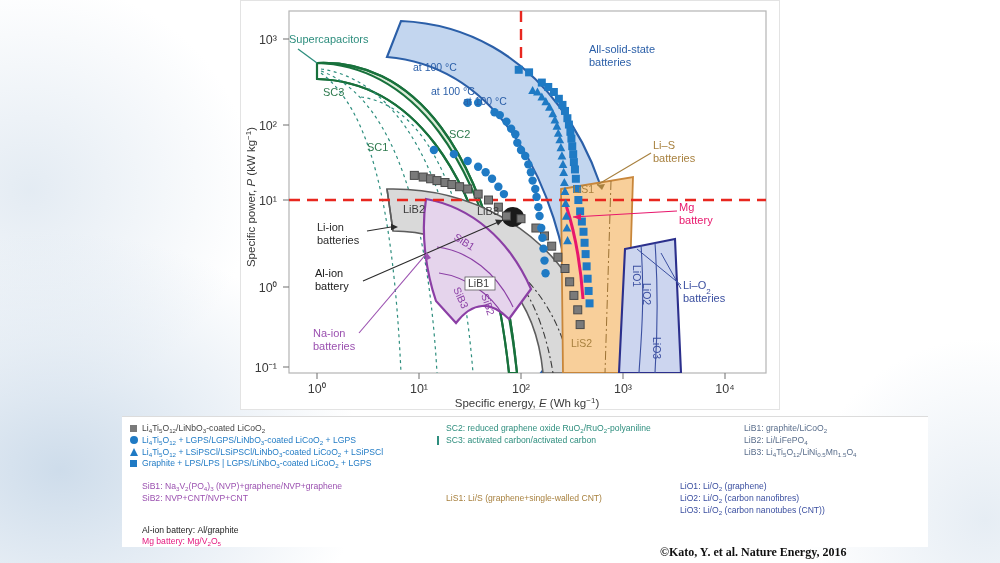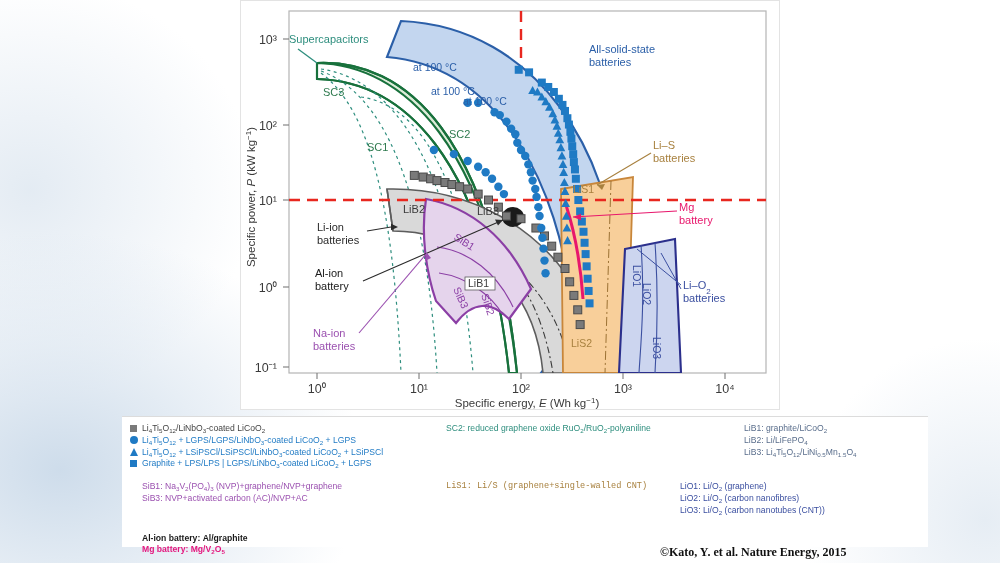--- a/index.html
+++ b/index.html
@@ -326,37 +326,38 @@
 
 <div id="legend-panel">
   <div class="legend-col" style="left:6px; top:6px; width:300px;" id="lg-col1">
       <div class="lg-row" style="color:#444444"><span class="lg-sym"><i class="sq" style="background:#7a7a7a"></i></span><span>Li<sub>4</sub>Ti<sub>5</sub>O<sub>12</sub>/LiNbO<sub>3</sub>-coated&nbsp;LiCoO<sub>2</sub></span></div>
       <div class="lg-row" style="color:#1f7ac4"><span class="lg-sym"><i class="ci" style="background:#1f7ac4"></i></span><span>Li<sub>4</sub>Ti<sub>5</sub>O<sub>12</sub>&nbsp;+&nbsp;LGPS/LGPS/LiNbO<sub>3</sub>-coated&nbsp;LiCoO<sub>2</sub>&nbsp;+&nbsp;LGPS</span></div>
       <div class="lg-row" style="color:#1f7ac4"><span class="lg-sym"><i class="tr" style="border-bottom:8px solid #1f7ac4"></i></span><span>Li<sub>4</sub>Ti<sub>5</sub>O<sub>12</sub>&nbsp;+&nbsp;LSiPSCl/LSiPSCl/LiNbO<sub>3</sub>-coated&nbsp;LiCoO<sub>2</sub>&nbsp;+&nbsp;LSiPSCl</span></div>
       <div class="lg-row" style="color:#1f7ac4"><span class="lg-sym"><i class="sq" style="background:#1f7ac4"></i></span><span>Graphite&nbsp;+&nbsp;LPS/LPS&nbsp;|&nbsp;LGPS/LiNbO<sub>3</sub>-coated&nbsp;LiCoO<sub>2</sub>&nbsp;+&nbsp;LGPS</span></div>
     </div>
   <div class="legend-col" style="left:310px; top:6px; width:232px;" id="lg-col2">
       <div class="lg-row" style="color:#2e8e7e"><span class="lg-sym"></span><span>SC2:&nbsp;reduced&nbsp;graphene&nbsp;oxide&nbsp;RuO<sub>2</sub>/RuO<sub>2</sub>-polyaniline</span></div>
+      <div class="lg-row" style="color:#2e8e7e"><span class="lg-sym"><i class="bar" style="background:#2e8e7e"></i></span><span>SC3:&nbsp;activated&nbsp;carbon/activated&nbsp;carbon</span></div>
     </div>
   <div class="legend-col" style="left:608px; top:6px; width:200px;" id="lg-col3">
       <div class="lg-row" style="color:#5a6e8c"><span class="lg-sym"></span><span>LiB1:&nbsp;graphite/LiCoO<sub>2</sub></span></div>
       <div class="lg-row" style="color:#5a6e8c"><span class="lg-sym"></span><span>LiB2:&nbsp;Li/LiFePO<sub>4</sub></span></div>
       <div class="lg-row" style="color:#5a6e8c"><span class="lg-sym"></span><span>LiB3:&nbsp;Li<sub>4</sub>Ti<sub>5</sub>O<sub>12</sub>/LiNi<sub>0.5</sub>Mn<sub>1.5</sub>O<sub>4</sub></span></div>
     </div>
   <div class="legend-col" style="left:6px; top:64px; width:300px;" id="lg-col4">
       <div class="lg-row" style="color:#9b51b0"><span class="lg-sym"></span><span>SiB1:&nbsp;Na<sub>3</sub>V<sub>2</sub>(PO<sub>4</sub>)<sub>3</sub>&nbsp;(NVP)+graphene/NVP+graphene</span></div>
-      <div class="lg-row" style="color:#9b51b0"><span class="lg-sym"></span><span>SiB3:&nbsp;NVP+activated&nbsp;carbon&nbsp;(AC)/NVP+AC</span></div>
-    </div>
-  <div class="legend-col" style="left:310px; top:64px; width:230px;font-family:Liberation Mono, monospace;" id="lg-col5">
+      <div class="lg-row" style="color:#9b51b0"><span class="lg-sym"></span><span>SiB2:&nbsp;NVP+CNT/NVP+CNT</span></div>
+    </div>
+  <div class="legend-col" style="left:310px; top:76px; width:230px;" id="lg-col5">
       <div class="lg-row" style="color:#a8813f"><span class="lg-sym"></span><span>LiS1:&nbsp;Li/S&nbsp;(graphene+single-walled&nbsp;CNT)</span></div>
     </div>
   <div class="legend-col" style="left:544px; top:64px; width:250px;" id="lg-col6">
       <div class="lg-row" style="color:#3b4fa0"><span class="lg-sym"></span><span>LiO1:&nbsp;Li/O<sub>2</sub>&nbsp;(graphene)</span></div>
       <div class="lg-row" style="color:#3b4fa0"><span class="lg-sym"></span><span>LiO2:&nbsp;Li/O<sub>2</sub>&nbsp;(carbon&nbsp;nanofibres)</span></div>
       <div class="lg-row" style="color:#3b4fa0"><span class="lg-sym"></span><span>LiO3:&nbsp;Li/O<sub>2</sub>&nbsp;(carbon&nbsp;nanotubes&nbsp;(CNT))</span></div>
     </div>
-  <div class="legend-col" style="left:6px; top:116px; width:300px;font-weight:bold;" id="lg-col7">
+  <div class="legend-col" style="left:6px; top:108px; width:300px;" id="lg-col7">
       <div class="lg-row" style="color:#1a1a1a"><span class="lg-sym"></span><span>Al-ion&nbsp;battery:&nbsp;Al/graphite</span></div>
       <div class="lg-row" style="color:#e4177e"><span class="lg-sym"></span><span>Mg&nbsp;battery:&nbsp;Mg/V<sub>2</sub>O<sub>5</sub></span></div>
     </div>
 </div>
 
-<div id="credit">©Kato, Y. et al. Nature Energy, 2015</div>
+<div id="credit">©Kato, Y. et al. Nature Energy, 2016</div>
 
 </body></html>

